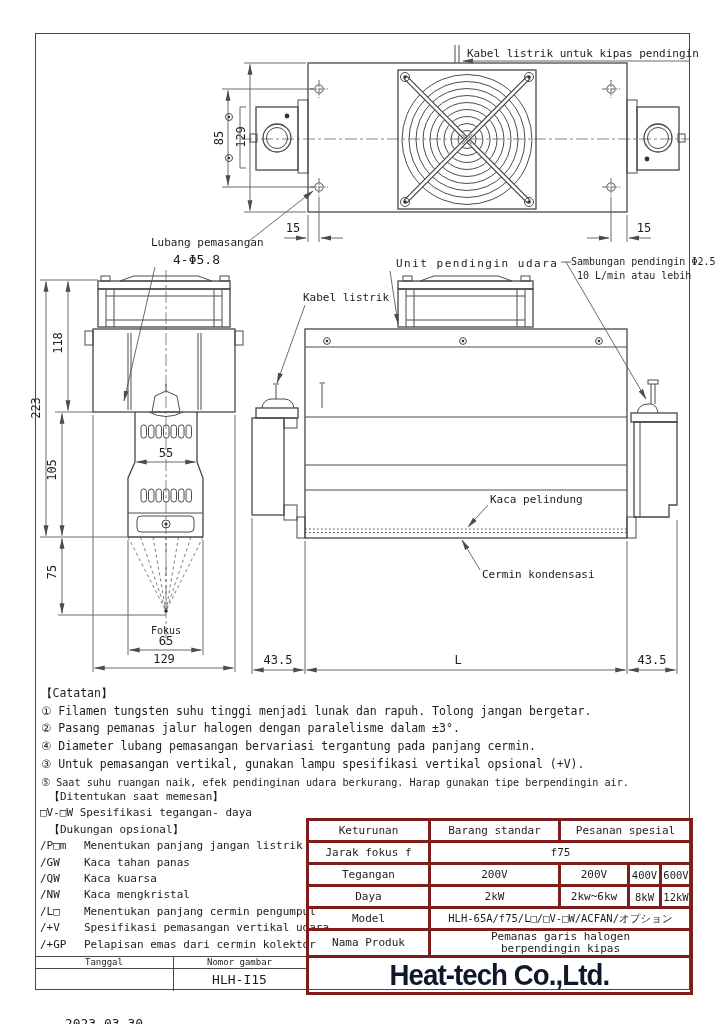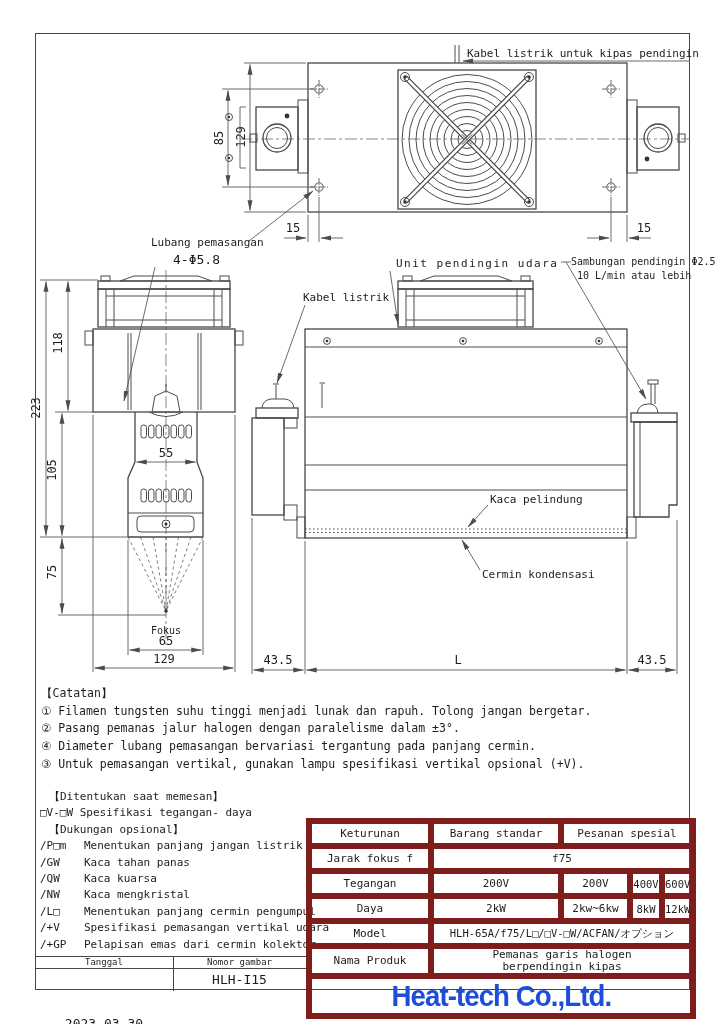--- a/index.html
+++ b/index.html
@@ -19,25 +19,25 @@
   svg .t12{font-size:12px;}
   svg .t13{font-size:13px;}
   .notes{position:absolute;left:41px;top:685px;width:648px;font-size:11.5px;line-height:17.7px;white-space:nowrap;}
   .notes .condensed{display:inline-block;transform:scaleX(0.92);transform-origin:left center;font-size:11px;}
   .opts{position:absolute;left:40px;top:789px;width:264px;font-size:11px;line-height:16.4px;white-space:nowrap;}
   .opts .hd{padding-left:9px;}
   .opt-row{display:flex;}
   .opt-row .code{width:44px;flex:none;}
   table.spec{position:absolute;left:306px;top:818px;width:384px;border-collapse:collapse;table-layout:fixed;
              font-size:11px;}
-  table.spec td{border:6px solid #7f1d1d;text-align:center;padding:0;overflow:hidden;white-space:nowrap;}
+  table.spec td{border:3px solid #7f1d1d;text-align:center;padding:0;overflow:hidden;white-space:nowrap;}
   table.spec{border:1.6px solid #474747;}
   td.h19{height:19px;} td.h24{height:24px;line-height:12px;} td.h33{height:33px;}
   td.small{font-size:10.5px;}
-  .logo-cell{color:#1d4ed8;font-family:"Liberation Sans","DejaVu Sans",sans-serif;font-weight:900;
+  .logo-cell{color:#0f172a;font-family:"Liberation Sans","DejaVu Sans",sans-serif;font-weight:900;
              font-size:30px;letter-spacing:-1px;}
   .logo-inner{display:inline-block;transform:scaleX(0.92);transform-origin:center;}
   .tblock{position:absolute;left:35px;top:956px;width:271px;height:34px;border-top:1px solid #474747;}
   .tblock .vline{position:absolute;left:138px;top:0;width:0;height:34px;border-left:1px solid #474747;}
   .tblock .hline{position:absolute;left:0;top:11px;width:271px;height:0;border-top:1px solid #474747;}
   .tb-hd{position:absolute;top:0;height:11px;font-size:9px;line-height:11px;text-align:center;}
   .tb-val{position:absolute;top:11px;height:23px;font-size:13px;line-height:23px;text-align:center;}
 </style>
 </head>
 <body>
@@ -320,20 +320,21 @@
       <text class="t12" x="652" y="664" text-anchor="middle">43.5</text>
     </g>
   </svg>
 
   <div class="notes">
     <div>【Catatan】</div>
     <div>① Filamen tungsten suhu tinggi menjadi lunak dan rapuh. Tolong jangan bergetar.</div>
     <div>② Pasang pemanas jalur halogen dengan paralelisme dalam ±3°.</div>
     <div>④ Diameter lubang pemasangan bervariasi tergantung pada panjang cermin.</div>
     <div>③ Untuk pemasangan vertikal, gunakan lampu spesifikasi vertikal opsional (+V).</div>
+    <div><span class="condensed">⑤ Saat suhu ruangan naik, efek pendinginan udara berkurang. Harap gunakan tipe berpendingin air.</span></div>
   </div>
 
   <div class="opts">
     <div class="hd">【Ditentukan saat memesan】</div>
     <div>□V-□W Spesifikasi tegangan- daya</div>
     <div class="hd">【Dukungan opsional】</div>
     <div class="opt-row">
       <span class="code">/P□m</span>
       <span>Menentukan panjang jangan listrik</span>
       </div>

